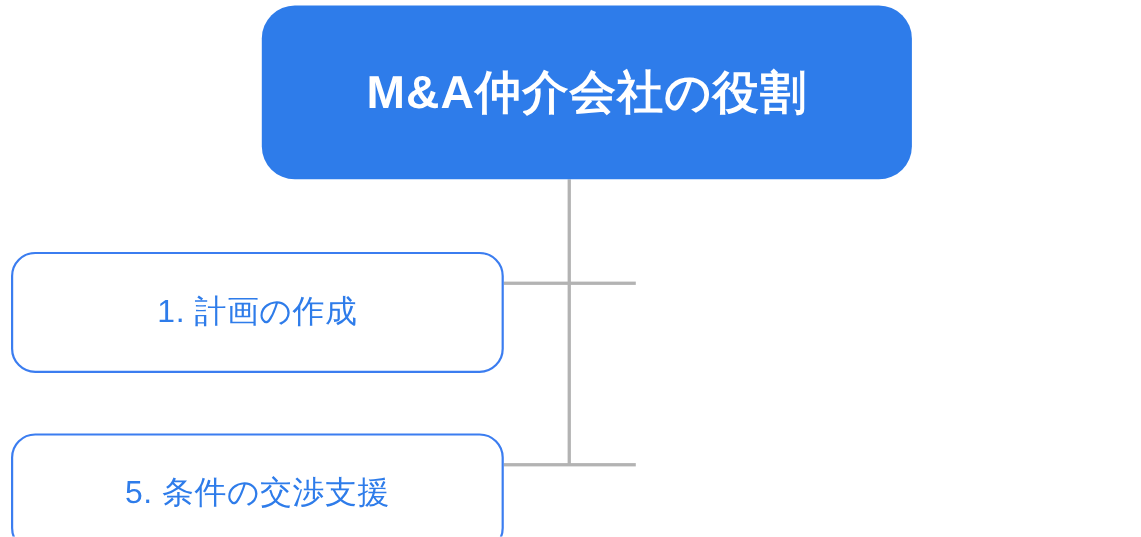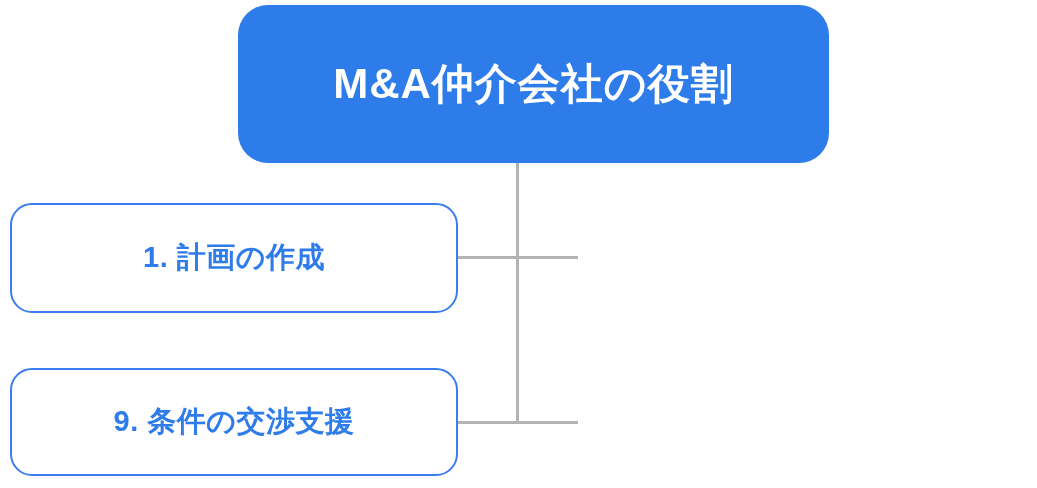--- a/index.html
+++ b/index.html
@@ -35,23 +35,24 @@
   .node {
     position: absolute;
     background: #ffffff;
     border: 2px solid #3B7DF0;
     border-radius: 22px;
     display: flex;
     align-items: center;
     justify-content: center;
     color: #2E7CEA;
     font-size: 29px;
-    font-weight: bold;
+    font-weight: normal;
     box-sizing: border-box;
     letter-spacing: 0.5px;
+    margin-top: 26px;
   }
   .node-1 { left: 10px;  top: 203px; width: 448px; height: 110px; }
   .node-2 { left: 578px; top: 203px; width: 450px; height: 110px; }
   .node-3 { left: 10px;  top: 368px; width: 448px; height: 108px; }
   .node-4 { left: 578px; top: 368px; width: 450px; height: 108px; }
   .connector {
     position: absolute;
     background: #B3B3B3;
   }
   .conn-vertical   { left: 516px; top: 163px; width: 3px;   height: 260px; }
@@ -70,17 +71,17 @@
   <div class="title-node">
     <span>M&amp;A仲介会社の役割</span>
   </div>
 
   <div class="node node-1">
     <span>1. 計画の作成</span>
   </div>
 
 
   <div class="node node-3">
-    <span>9. 条件の交渉支援</span>
+    <span>5. 条件の交渉支援</span>
   </div>
 
 
 </div>
 
 </body></html>

